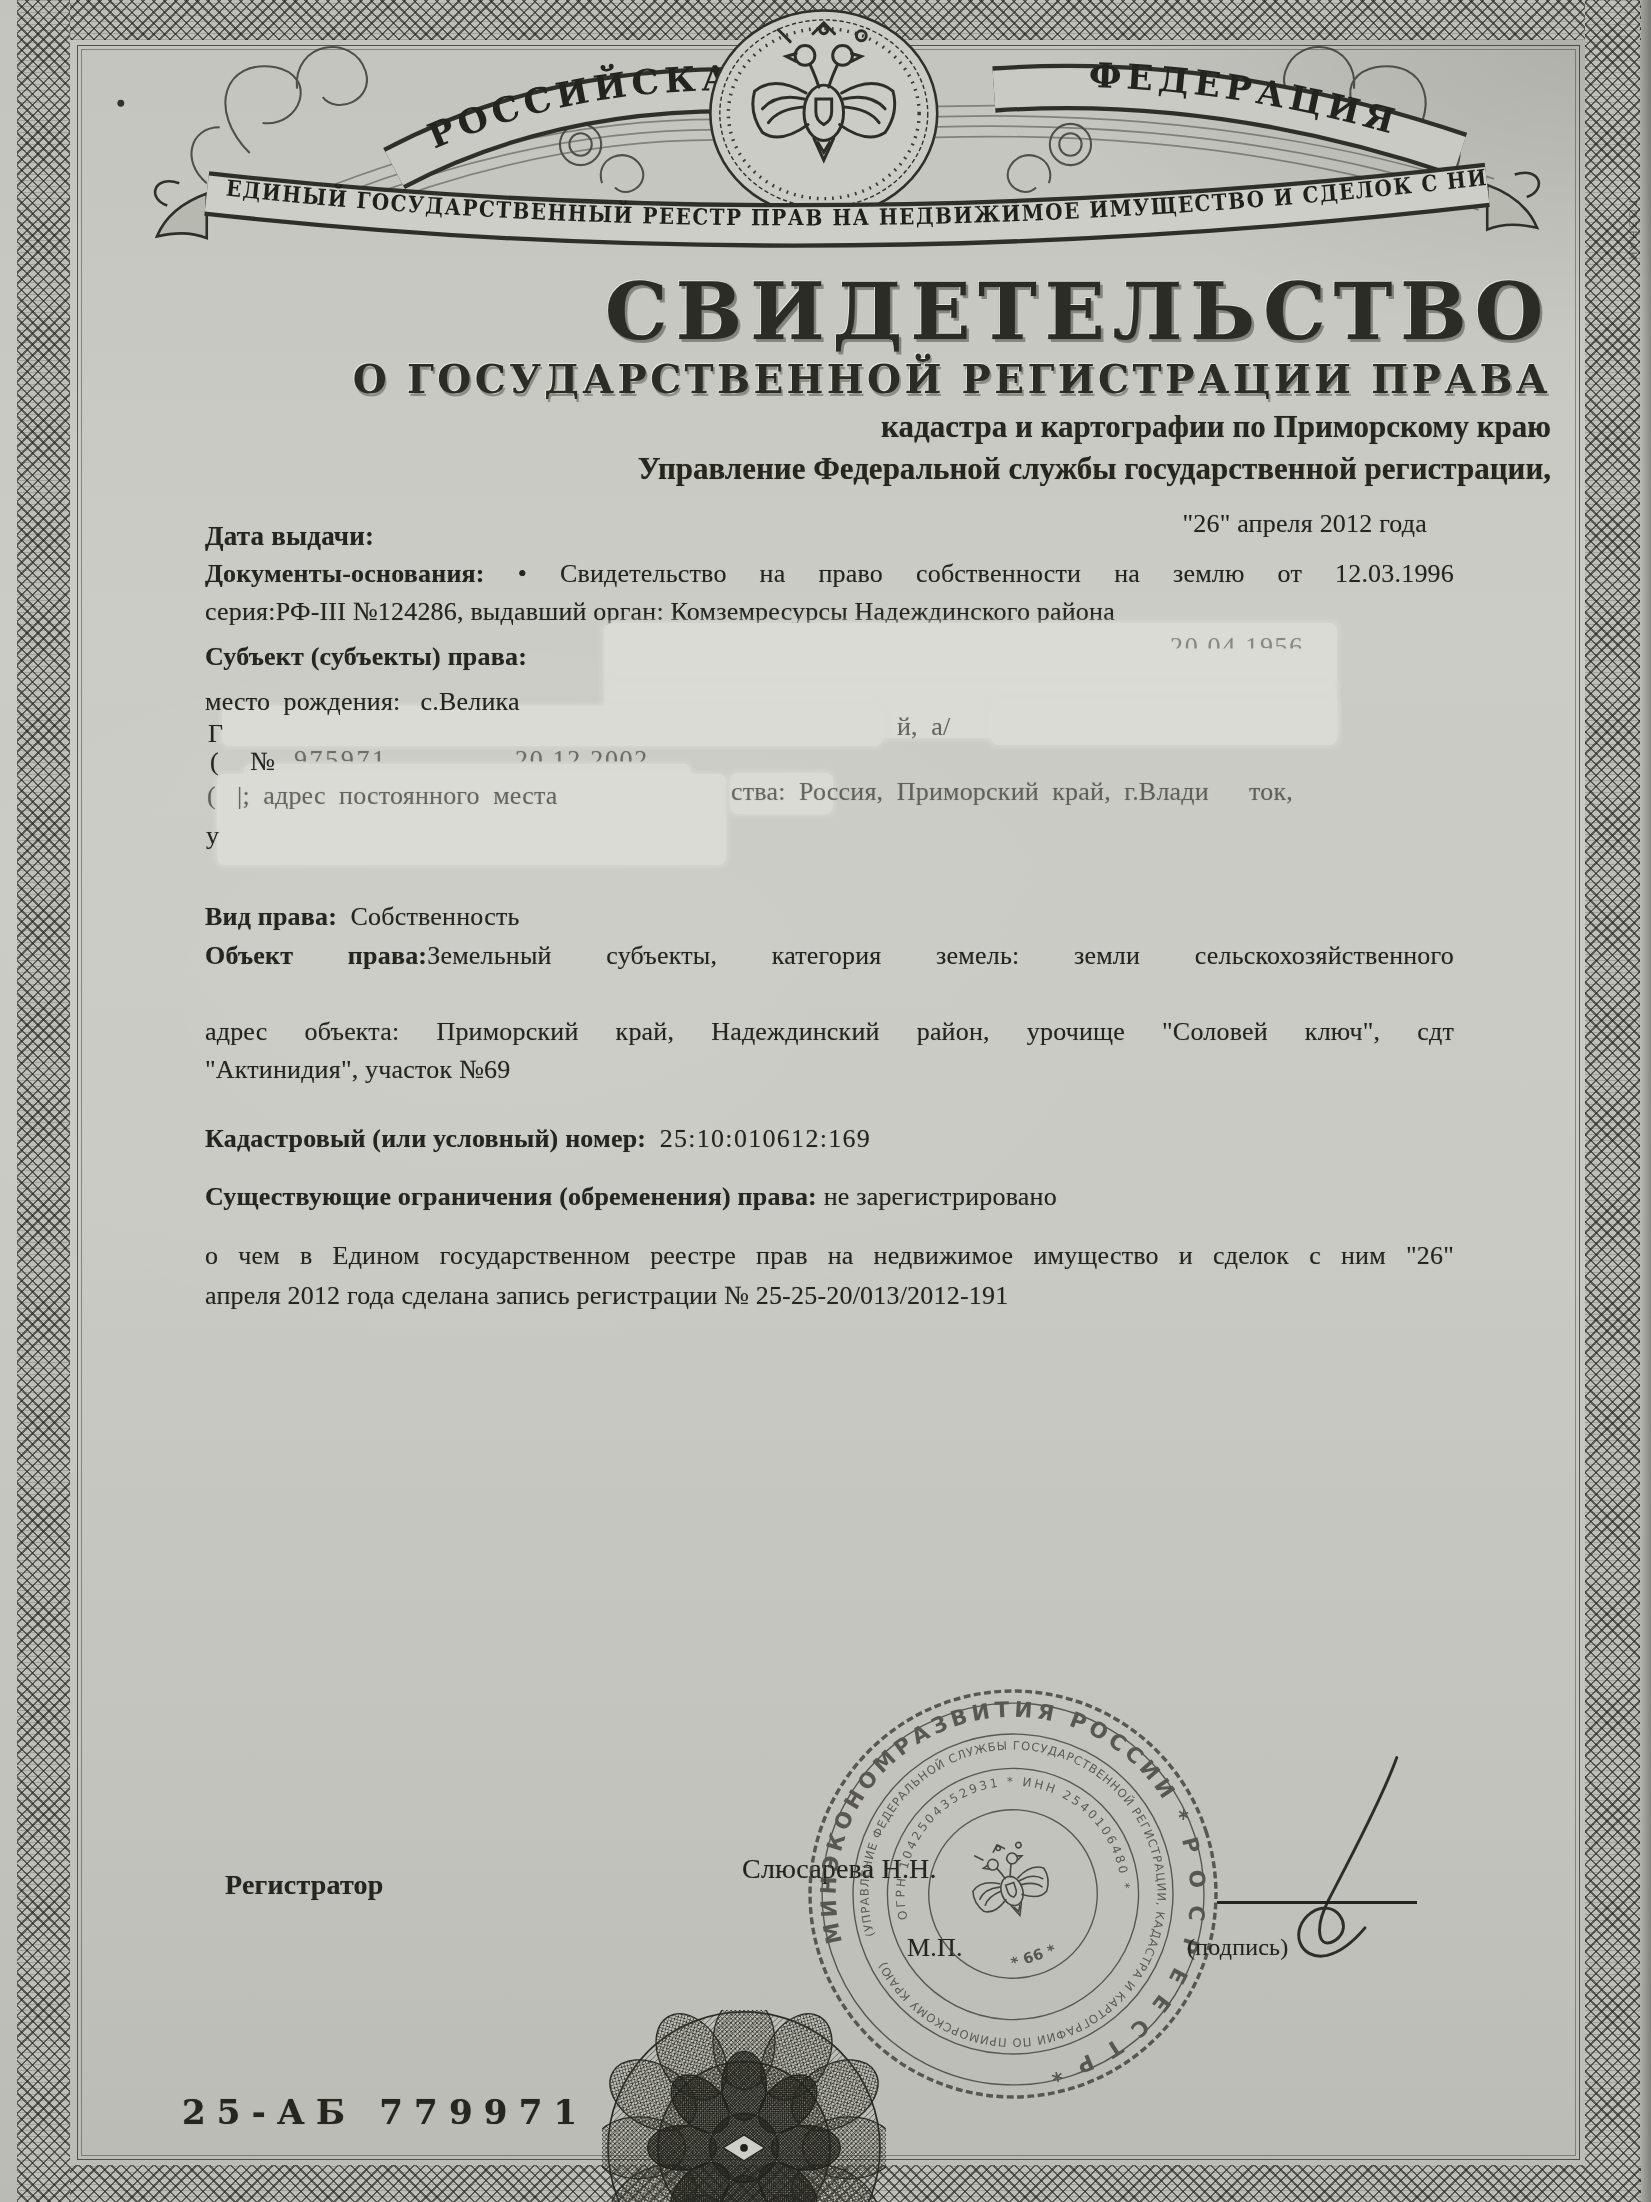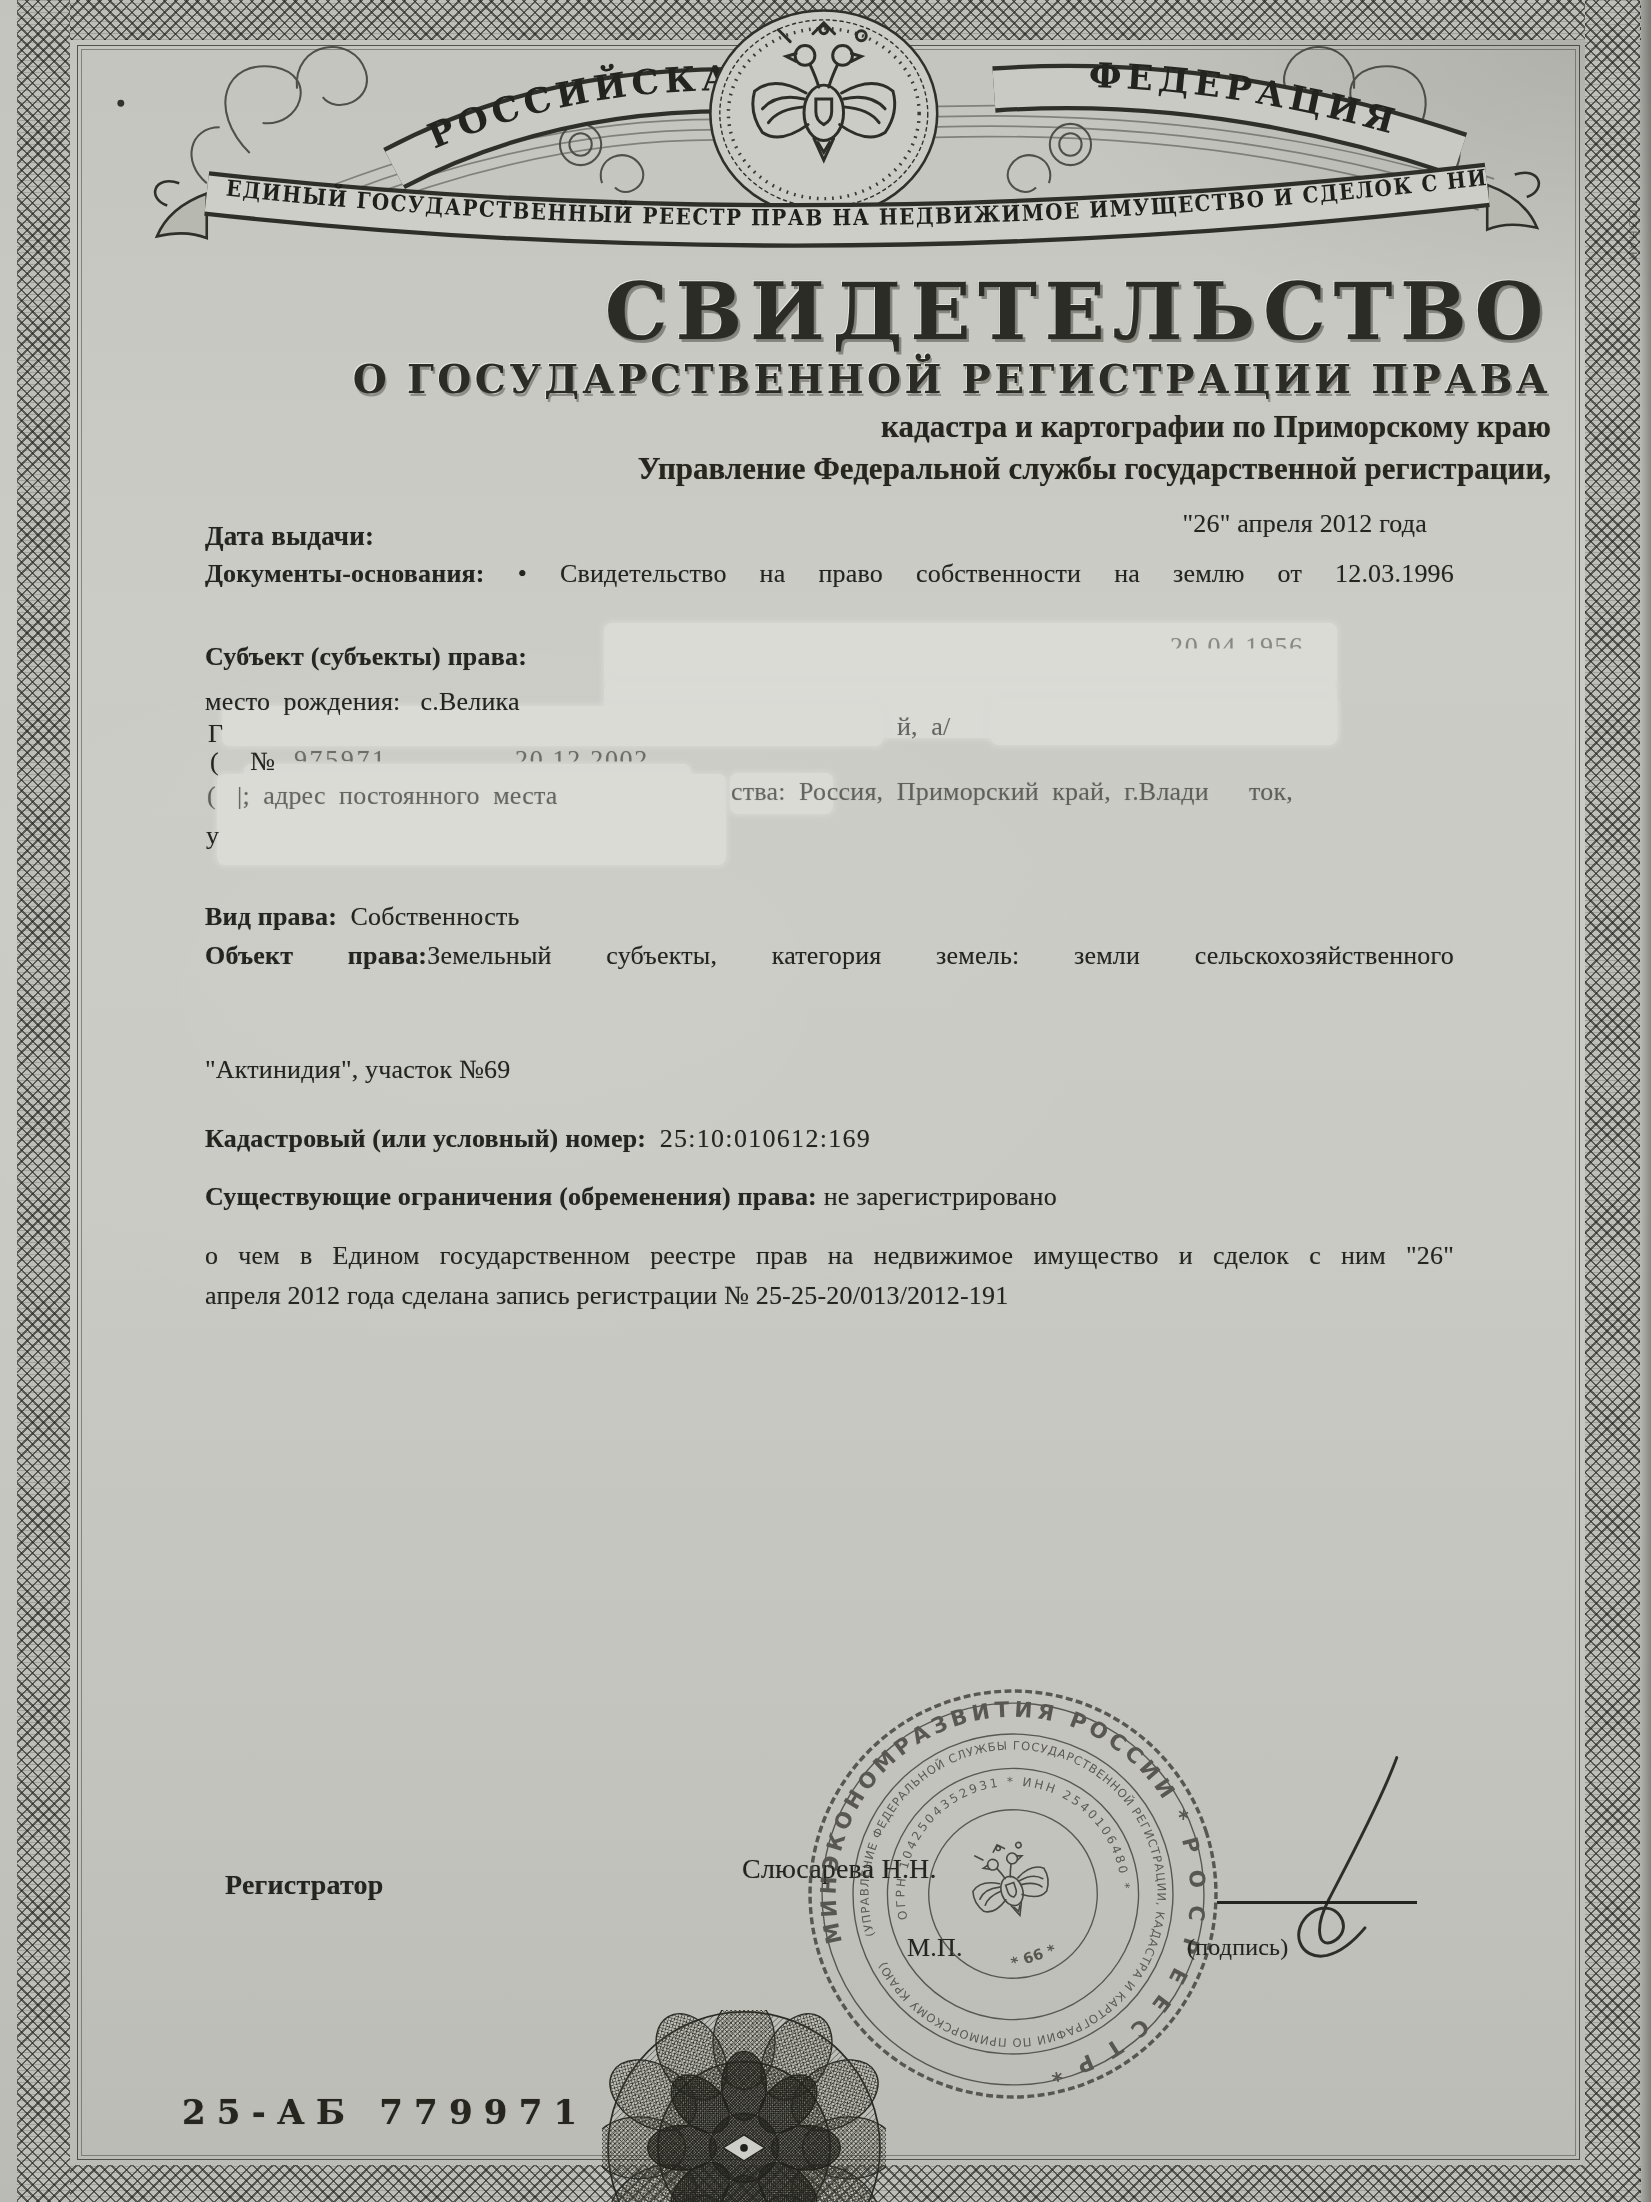--- a/index.html
+++ b/index.html
@@ -153,20 +153,21 @@
   <div class="abs center title2">О ГОСУДАРСТВЕННОЙ РЕГИСТРАЦИИ ПРАВА</div>
   <div class="abs center auth">
     <div>кадастра и картографии по Приморскому краю</div>
     <div>Управление Федеральной службы государственной регистрации,</div>
   </div>
 
   <div class="abs txt b" style="left:205px;top:521px;font-size:27px">Дата выдачи:</div>
   <div class="abs txt pre" style="top:509px;right:225px">"26" апреля 2012 года</div>
 
   <div class="abs txt jline" style="top:559px"><b>Документы-основания:</b><span> • Свидетельство на право собственности на землю от 12.03.1996</span></div>
+  <div class="abs txt" style="left:205px;top:597px">серия:РФ-III №124286, выдавший орган: Комземресурсы Надеждинского района</div>
 
   <div class="abs txt b" style="left:205px;top:642px">Субъект (субъекты) права:</div>
   <div class="abs redact" style="left:604px;top:623px;width:733px;height:65px"></div>
   <div class="abs redact" style="left:604px;top:683px;width:733px;height:55px"></div>
   <div class="abs redact" style="left:222px;top:706px;width:661px;height:40px"></div>
   <div class="abs redact" style="left:991px;top:699px;width:346px;height:46px"></div>
   <div class="abs redact" style="left:244px;top:764px;width:447px;height:19px"></div>
   <div class="abs redact" style="left:217px;top:774px;width:509px;height:91px"></div>
   <div class="abs redact" style="left:730px;top:773px;width:103px;height:41px"></div>
 
@@ -179,20 +180,21 @@
   <span class="abs txt frag half" style="left:294px;top:745px;opacity:.7;letter-spacing:2.6px">975971</span>
   <span class="abs txt frag half" style="left:515px;top:745px;opacity:.7;letter-spacing:1.7px">20.12.2002</span>
   <span class="abs txt faded" style="left:207px;top:781px;z-index:5">(</span>
   <span class="abs txt faded pre" style="left:237px;top:781px;z-index:5">|;  адрес  постоянного  места</span>
   <span class="abs txt faded pre" style="left:731px;top:777px;z-index:5">ства:  Россия,  Приморский  край,  г.Влади      ток,</span>
   <span class="abs txt" style="left:206px;top:821px;z-index:5">у</span>
 
   <div class="abs txt" style="left:205px;top:902px"><b>Вид права:</b>&nbsp;&nbsp;<span>Собственность</span></div>
 
   <div class="abs txt jline" style="top:941px"><b>Объект права:</b><span>Земельный субъекты, категория земель: земли сельскохозяйственного</span></div>
+  <div class="abs txt jline" style="top:1017px">адрес объекта: Приморский край, Надеждинский район, урочище "Соловей ключ", сдт</div>
   <div class="abs txt jline jlast" style="top:1055px">"Актинидия", участок №69</div>
 
   <div class="abs txt" style="left:205px;top:1124px"><b>Кадастровый (или условный) номер:</b>&nbsp;&nbsp;<span style="letter-spacing:1.3px">25:10:010612:169</span></div>
 
   <div class="abs txt" style="left:205px;top:1182px"><b>Существующие ограничения (обременения) права:</b>&nbsp;<span>не зарегистрировано</span></div>
 
   <div class="abs txt jline" style="top:1241px">о чем в Едином государственном реестре прав на недвижимое имущество и сделок с ним "26"</div>
   <div class="abs txt" style="left:205px;top:1281px">апреля 2012 года сделана запись регистрации № 25-25-20/013/2012-191</div>
 
   <div class="abs txt b" style="left:225px;top:1869px;font-size:28px">Регистратор</div>

